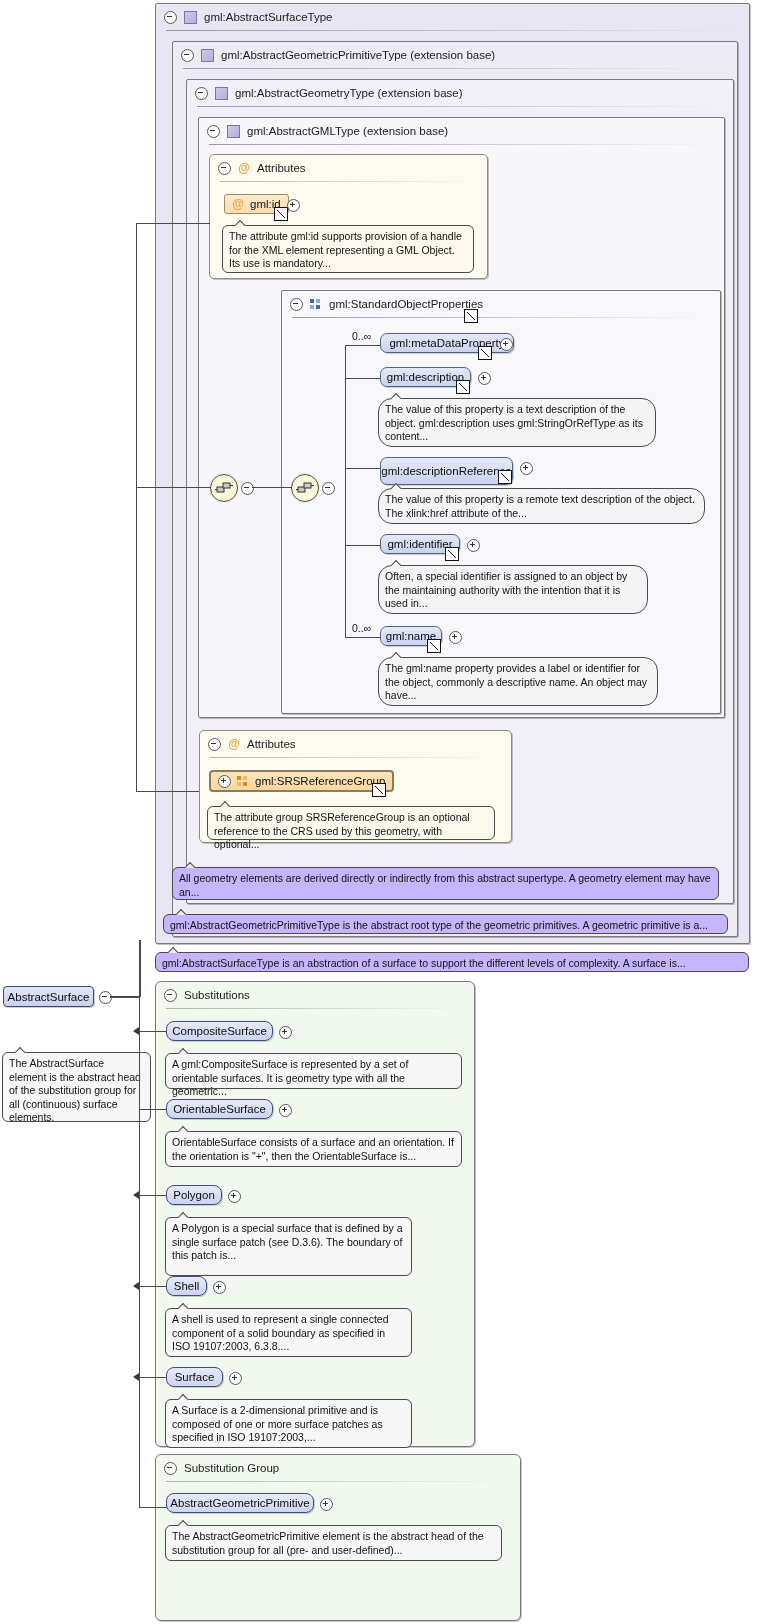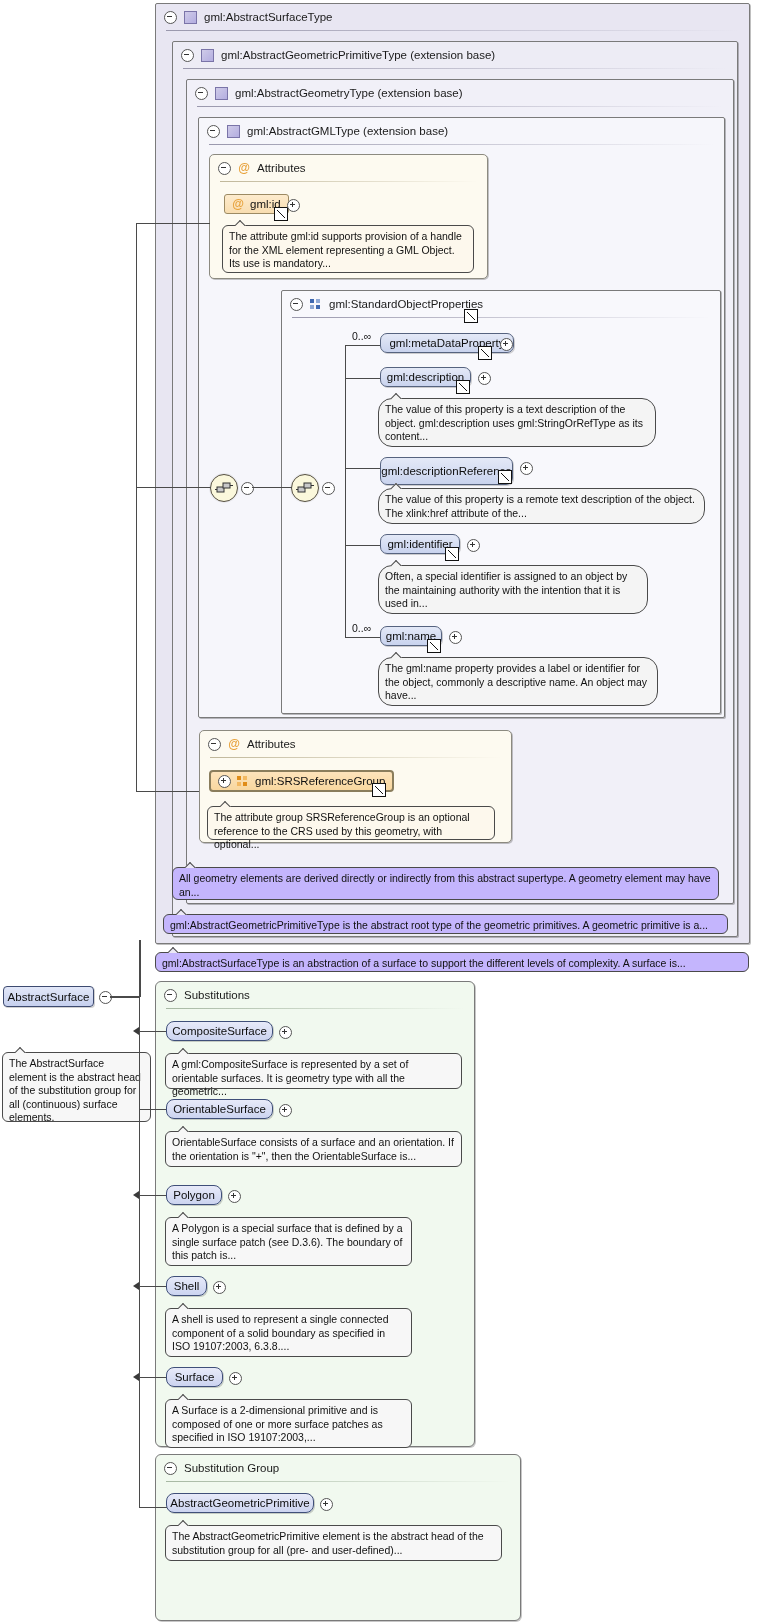--- a/index.html
+++ b/index.html
@@ -402,21 +402,21 @@
     <div class="tail"></div>
     <span>OrientableSurface consists of a surface and an orientation. If the orientation is "+", then the OrientableSurface is...</span>
   </div>
 
   <div class="ln lnh" style="left:139px;top:1195px;width:28px;"></div>
   <div class="arrowL" style="left:133px;top:1191px;"></div>
   <div class="elnode sub" style="left:166px;top:1185px;width:56px;height:20px;">
     <span>Polygon</span>
   </div>
   <div class="pm plus" style="position:absolute;left:228px;top:1190px;"></div>
-  <div class="doc" style="left:165px;top:1217px;width:247px;height:49px;">
+  <div class="doc" style="left:165px;top:1217px;width:247px;height:59px;">
     <div class="tail"></div>
     <span>A Polygon is a special surface that is defined by a single surface patch (see D.3.6). The boundary of this patch is...</span>
   </div>
 
   <div class="ln lnh" style="left:139px;top:1286px;width:28px;"></div>
   <div class="arrowL" style="left:133px;top:1282px;"></div>
   <div class="elnode sub" style="left:166px;top:1276px;width:41px;height:20px;">
     <span>Shell</span>
   </div>
   <div class="pm plus" style="position:absolute;left:213px;top:1281px;"></div>

